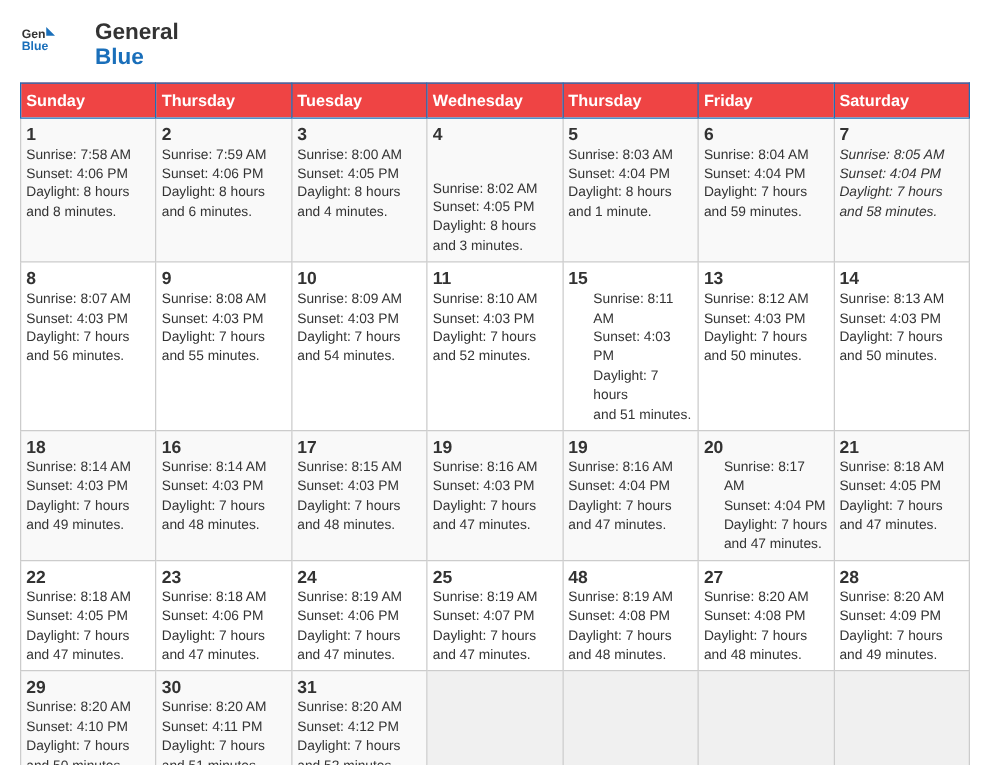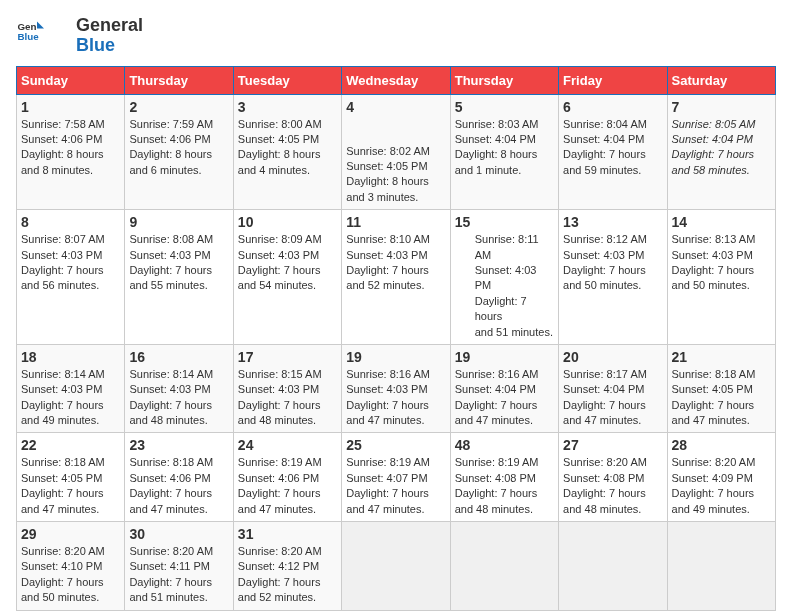--- a/index.html
+++ b/index.html
@@ -253,21 +253,21 @@
         </td>
         <td>
           <span class="day-num">19</span>
           <div class="day-info" style="white-space: pre-line;">Sunrise: 8:16 AM
 Sunset: 4:04 PM
 Daylight: 7 hours
 and 47 minutes.</div>
         </td>
         <td>
           <span class="day-num">20</span>
-          <div class="day-info" style="white-space: pre-line;">Sunrise: 8:17 AM
+          <div class="day-info" style="white-space: pre-line; margin-left: 16px;">Sunrise: 8:17 AM
 Sunset: 4:04 PM
 Daylight: 7 hours
 and 47 minutes.</div>
         </td>
         <td>
           <span class="day-num">21</span>
           <div class="day-info" style="white-space: pre-line;">Sunrise: 8:18 AM
 Sunset: 4:05 PM
 Daylight: 7 hours
 and 47 minutes.</div>

